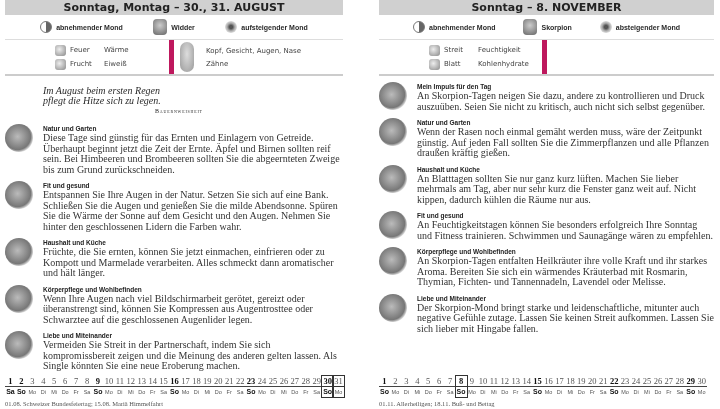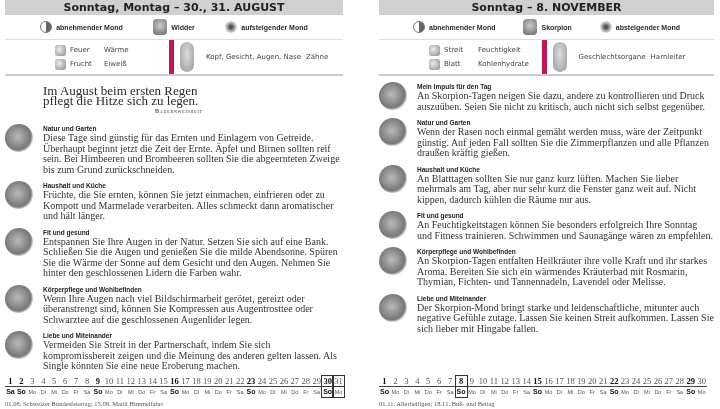--- a/index.html
+++ b/index.html
@@ -14,22 +14,22 @@
   .ico.half { background: linear-gradient(90deg, #fff 50%, #666 50%); border: 1px solid #777; }
   .ico.swirl { background: radial-gradient(circle, #555 20%, #aaa 45%, #ddd 70%); }
   .ico.sign { width: 14px; height: 16px; border-radius: 4px; background: radial-gradient(circle at 50% 40%, #ccc, #666); }
   .element-row { height: 36px; display: flex; border-bottom: 2px solid #ccc; font-family: "DejaVu Sans", sans-serif; font-size: 7px; color: #444; }
   .elem-left { width: 50%; display: flex; flex-direction: column; justify-content: center; padding-left: 50px; border-right: 5px solid #be185d; gap: 3px; }
   .elem-line { display: flex; align-items: center; gap: 4px; }
   .elem-line .ico { width: 11px; height: 11px; border-radius: 3px; }
   .elem-line .name { width: 30px; }
   .elem-right { width: 50%; display: flex; align-items: center; padding-left: 6px; gap: 12px; }
   .body-fig { width: 14px; height: 30px; border-radius: 7px; background: radial-gradient(ellipse at 50% 40%, #ddd, #999); }
-  .organs { display: flex; flex-direction: row; gap: 5px; }
-  .proverb { margin: 10px 0 0 38px; font-family: "Liberation Serif", serif; font-size: 13px; line-height: 10px; }
+  .organs { display: flex; flex-direction: column; gap: 5px; }
+  .proverb { margin: 10px 0 0 38px; font-family: "Liberation Serif", serif; font-style: italic; font-size: 10px; line-height: 10px; }
   .source { margin-left: 150px; font-family: "Liberation Serif", serif; font-size: 6px; letter-spacing: 0.8px; font-variant: small-caps; margin-top: 2px; }
   .section { display: flex; margin-top: 6px; }
   .sec-ico { width: 28px; height: 28px; border-radius: 50%; margin-right: 10px; flex-shrink: 0; background: radial-gradient(circle at 45% 45%, #bbb, #777 60%, #ddd 72%, #fff 80%); }
   .sec-body { flex: 1; }
   .sec-title { font-family: "Liberation Sans", sans-serif; font-weight: bold; font-size: 6.5px; line-height: 9px; color: #222; }
   .sec-text { font-family: "Liberation Serif", serif; font-size: 10px; line-height: 10.5px; color: #333; }
   .calendar { position: absolute; left: 0; top: 376px; font-family: "Liberation Serif", serif; }
   .cal-nums, .cal-days { display: flex; }
   .cal-nums span { width: 10.95px; text-align: center; font-size: 8.5px; color: #555; line-height: 10px; }
   .cal-nums { border-bottom: 1px solid #444; }
@@ -88,29 +88,29 @@
       <div class="section" style="margin-top: 10px;">
         <span class="sec-ico"></span>
         <div class="sec-body">
           <div class="sec-title">Natur und Garten</div>
           <div class="sec-text">Diese Tage sind günstig für das Ernten und Einlagern von Getreide. Überhaupt beginnt jetzt die Zeit der Ernte. Äpfel und Birnen sollten reif sein. Bei Himbeeren und Brombeeren sollten Sie die abgeernteten Zweige bis zum Grund zurückschneiden.</div>
         </div>
       </div>
       <div class="section">
         <span class="sec-ico"></span>
         <div class="sec-body">
+          <div class="sec-title">Fit und gesund</div>
+          <div class="sec-text">Entspannen Sie Ihre Augen in der Natur. Setzen Sie sich auf eine Bank. Schließen Sie die Augen und genießen Sie die milde Abendsonne. Spüren Sie die Wärme der Sonne auf dem Gesicht und den Augen. Nehmen Sie hinter den geschlossenen Lidern die Farben wahr.</div>
+        </div>
+      </div>
+      <div class="section">
+        <span class="sec-ico"></span>
+        <div class="sec-body">
           <div class="sec-title">Haushalt und Küche</div>
           <div class="sec-text">Früchte, die Sie ernten, können Sie jetzt einmachen, einfrieren oder zu Kompott und Marmelade verarbeiten. Alles schmeckt dann aromatischer und hält länger.</div>
-        </div>
-      </div>
-      <div class="section">
-        <span class="sec-ico"></span>
-        <div class="sec-body">
-          <div class="sec-title">Fit und gesund</div>
-          <div class="sec-text">Entspannen Sie Ihre Augen in der Natur. Setzen Sie sich auf eine Bank. Schließen Sie die Augen und genießen Sie die milde Abendsonne. Spüren Sie die Wärme der Sonne auf dem Gesicht und den Augen. Nehmen Sie hinter den geschlossenen Lidern die Farben wahr.</div>
         </div>
       </div>
       <div class="section">
         <span class="sec-ico"></span>
         <div class="sec-body">
           <div class="sec-title">Körperpflege und Wohlbefinden</div>
           <div class="sec-text">Wenn Ihre Augen nach viel Bildschirmarbeit gerötet, gereizt oder überanstrengt sind, können Sie Kompressen aus Augentrosttee oder Schwarztee auf die geschlossenen Augenlider legen.</div>
         </div>
       </div>
       <div class="section">
@@ -214,27 +214,20 @@
           <span class="ico"></span>
           <span class="name">Streit</span>
           <span>Feuchtigkeit</span>
         </div>
       <div class="elem-line">
           <span class="ico"></span>
           <span class="name">Blatt</span>
           <span>Kohlenhydrate</span>
         </div>
     </div>
-    <div class="elem-right">
-      <span class="body-fig"></span>
-      <div class="organs">
-        <span>Geschlechtsorgane</span>
-        <span>Harnleiter</span>
-      </div>
-    </div>
   </div>
   <div id="right-sections" style="margin-top:6px">
       <div class="section">
         <span class="sec-ico"></span>
         <div class="sec-body">
           <div class="sec-title">Mein Impuls für den Tag</div>
           <div class="sec-text">An Skorpion-Tagen neigen Sie dazu, andere zu kontrollieren und Druck auszuüben. Seien Sie nicht zu kritisch, auch nicht sich selbst gegenüber.</div>
         </div>
       </div>
       <div class="section">

